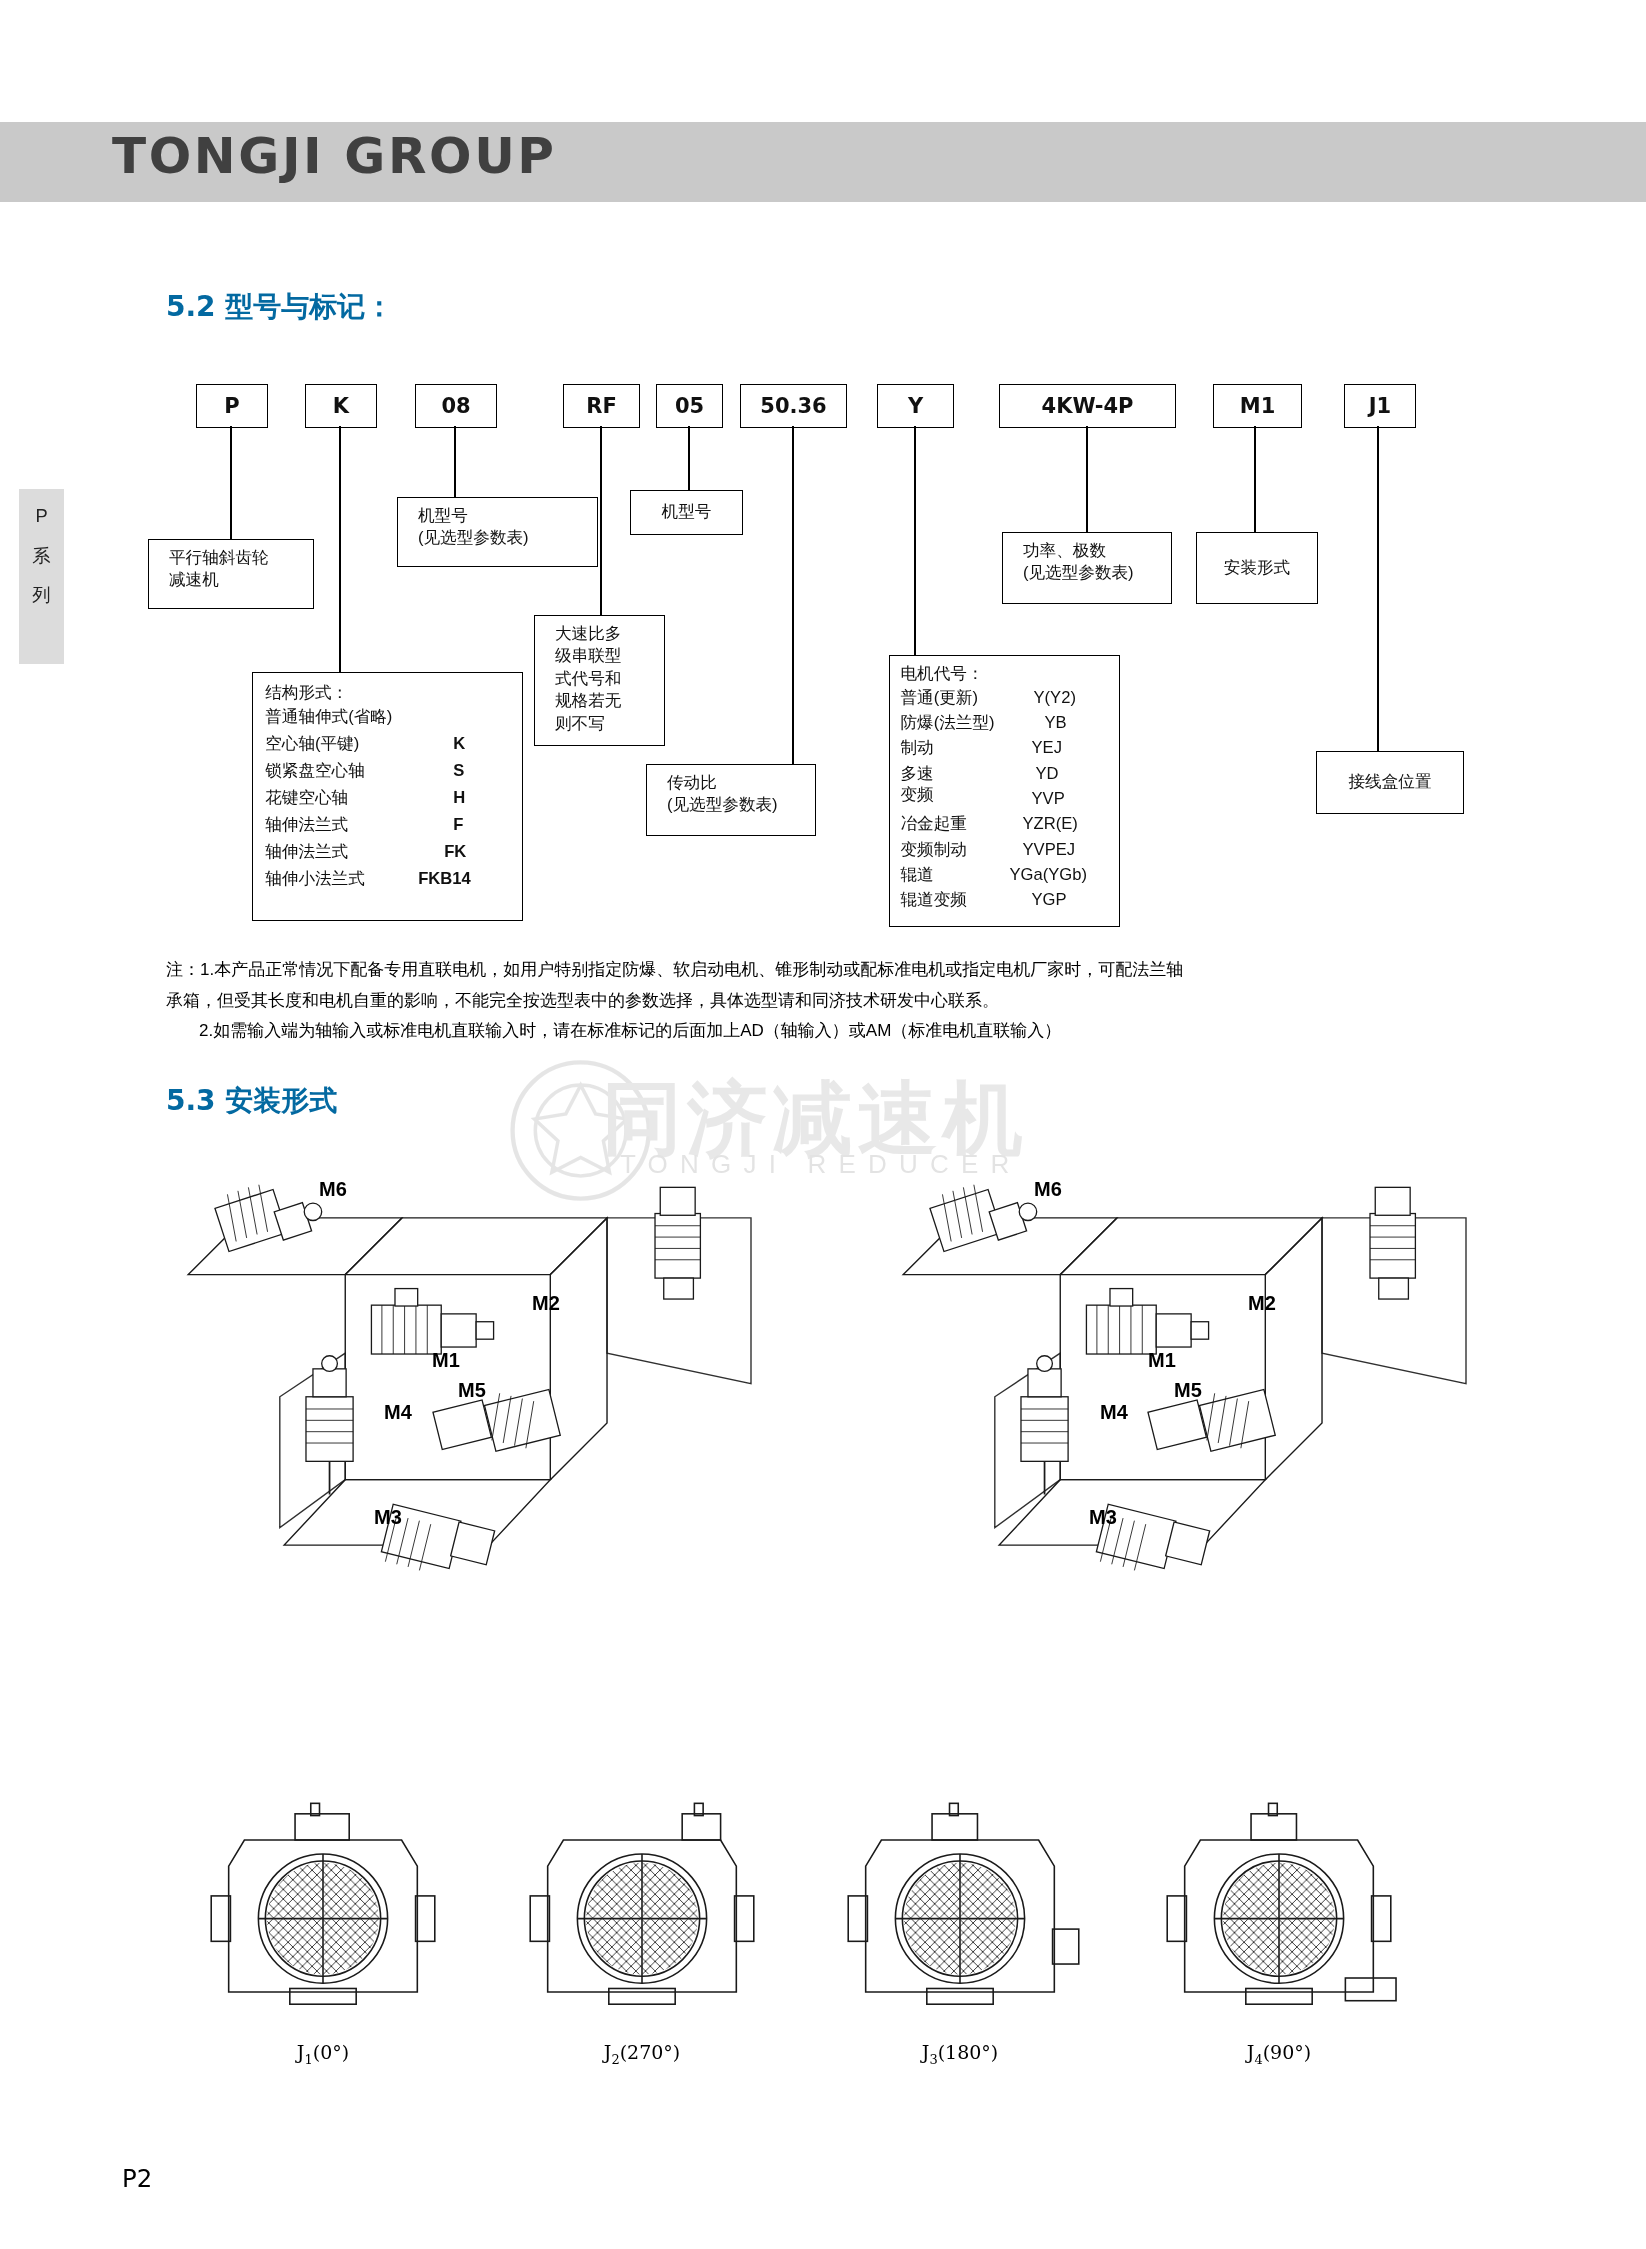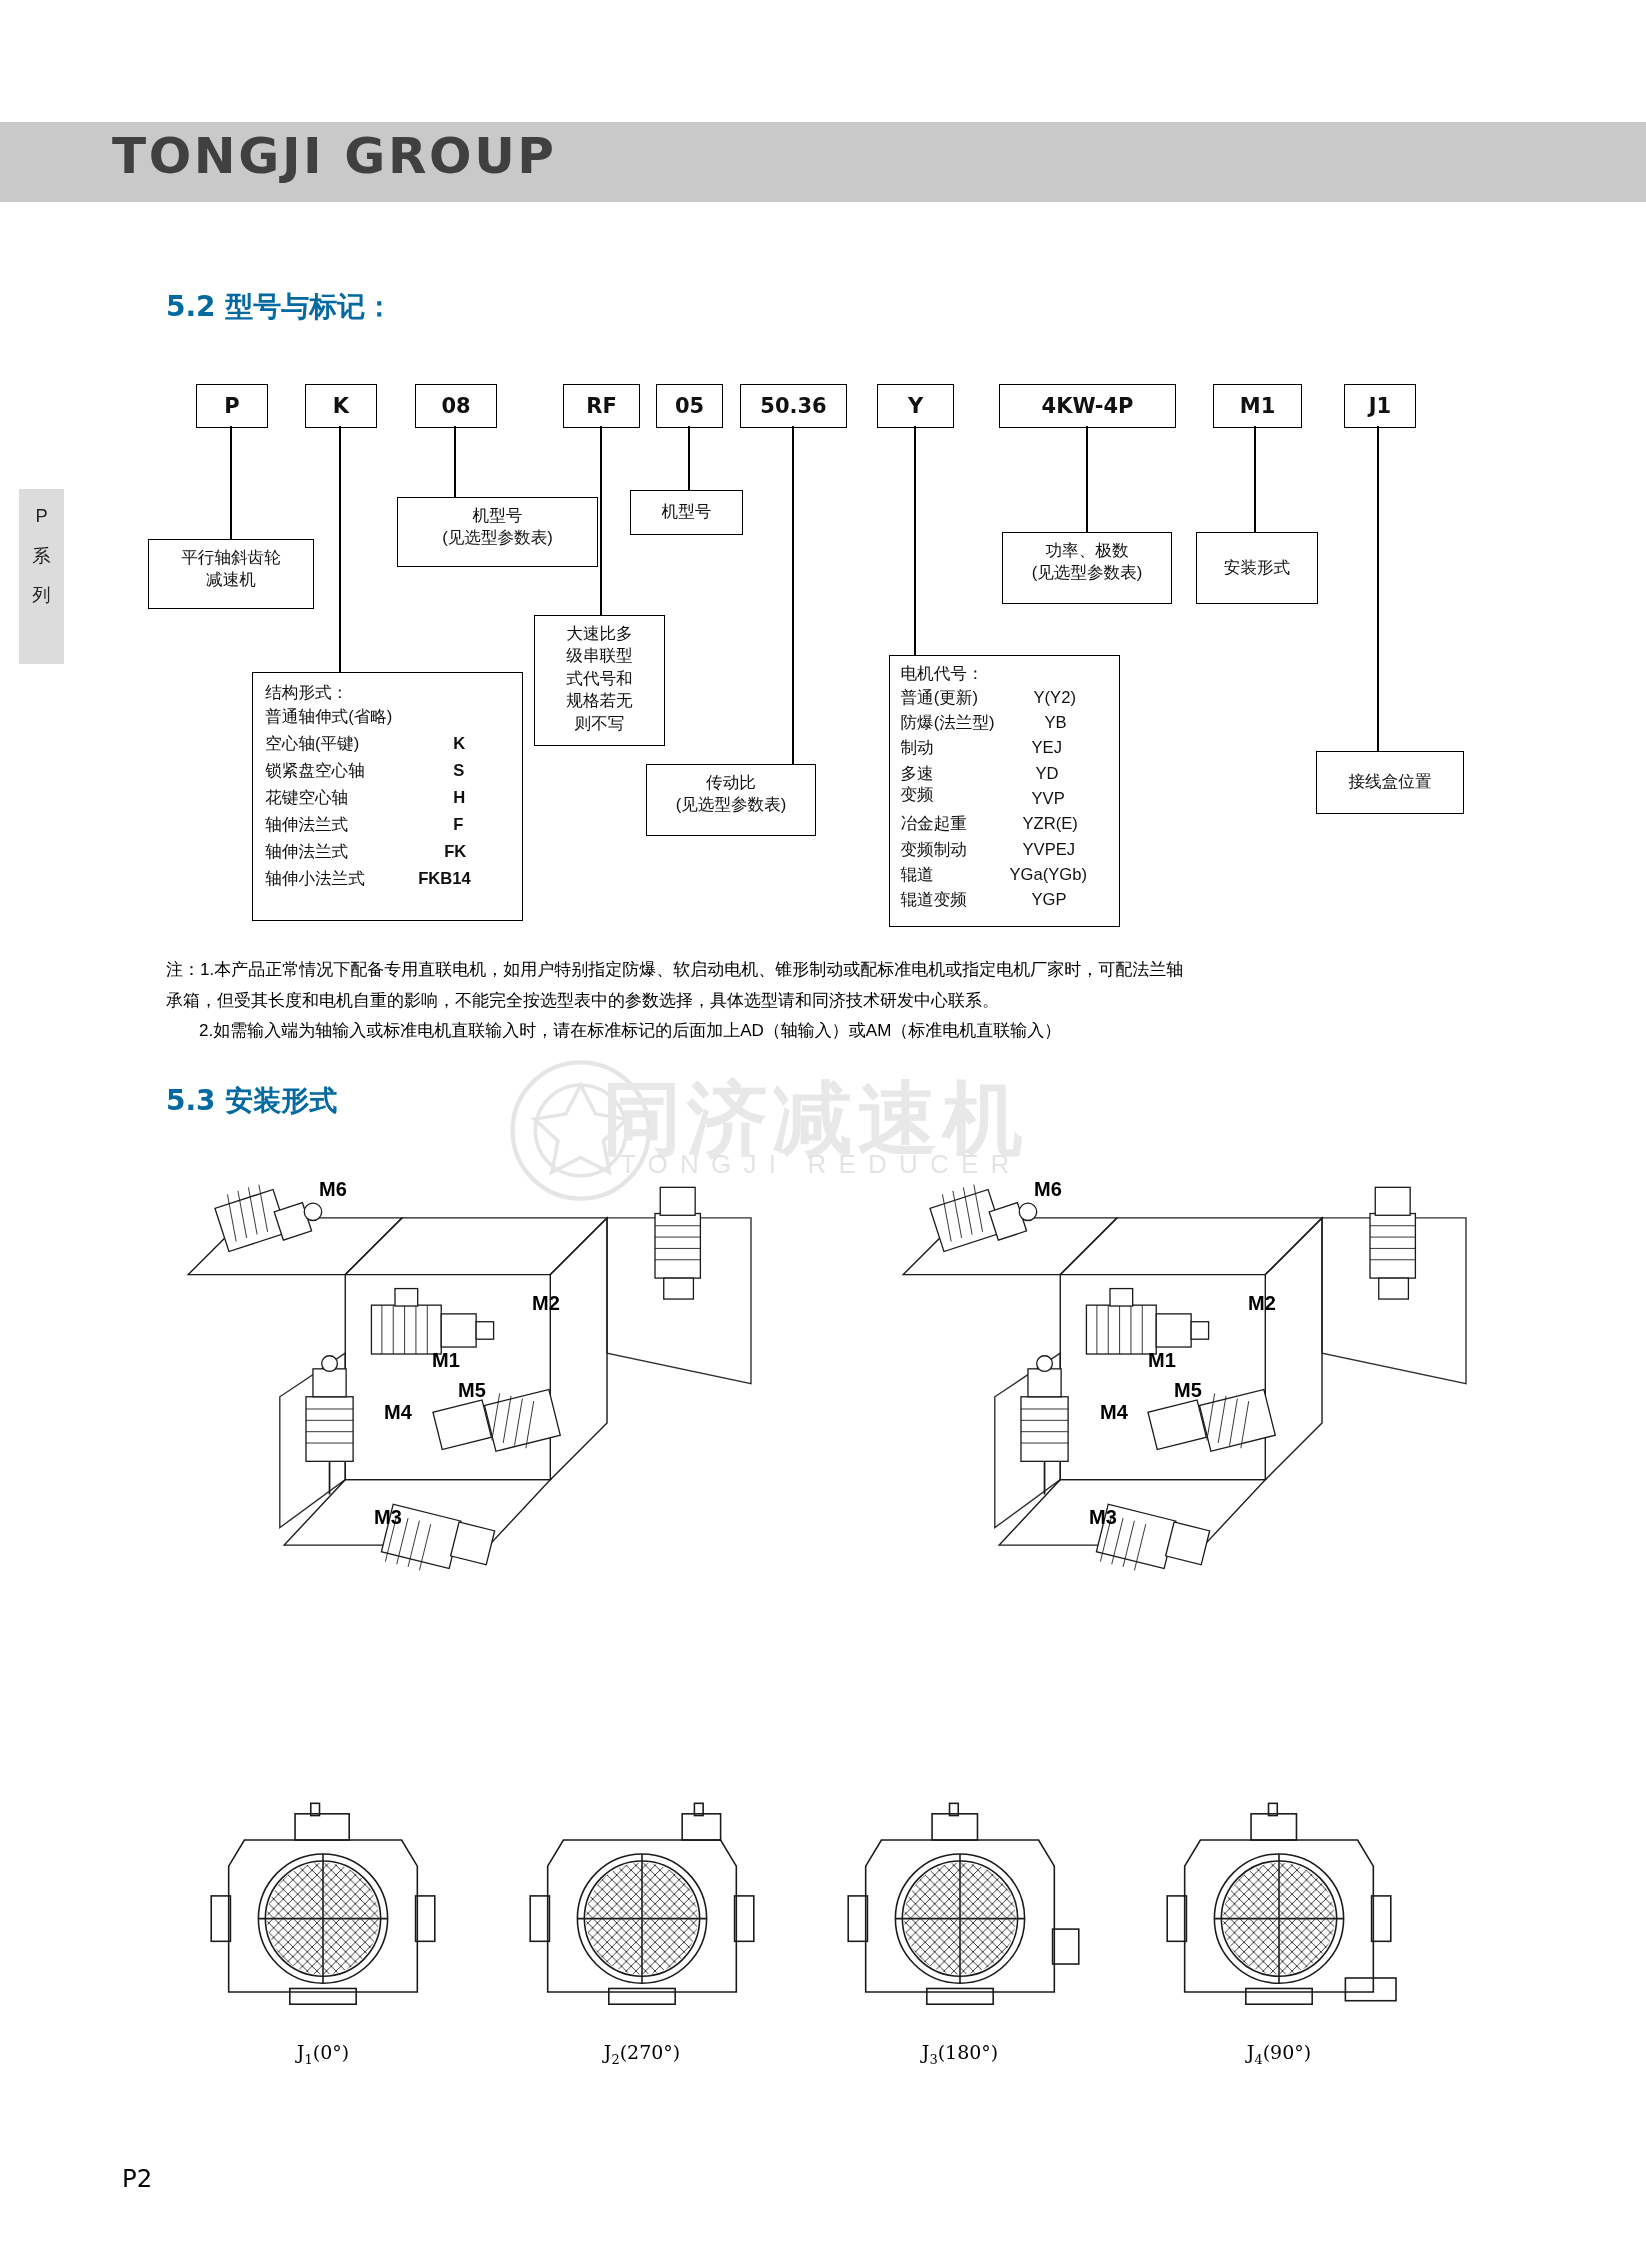--- a/index.html
+++ b/index.html
@@ -49,22 +49,22 @@
     display:flex;align-items:center;justify-content:center;
     font-weight:bold;font-size:21px;height:42px;
     font-family:"DejaVu Sans",sans-serif;
   }
   .hline{position:absolute;background:#000;height:1.7px;}
   .vline{position:absolute;background:#000;width:1.7px;}
 
   
   .nbox{
     position:absolute;border:1.3px solid #000;background:#fff;
-    font-size:16.6px;line-height:1.35;padding:7px 4px;box-sizing:border-box;
-    text-align:center;
+    font-size:16.6px;line-height:1.35;padding:7px 20px;box-sizing:border-box;
+    text-align:left;
   }
   .nbox.l{text-align:left;margin-left:47px;}
 
   
   .notes{
     position:absolute;left:166px;top:956px;width:1327px;
     font-size:17px;line-height:1.6;color:#000;
   }
   .notes p{margin:0 0 3.5px 0;}
   .notes .indent{text-indent:33px;}

